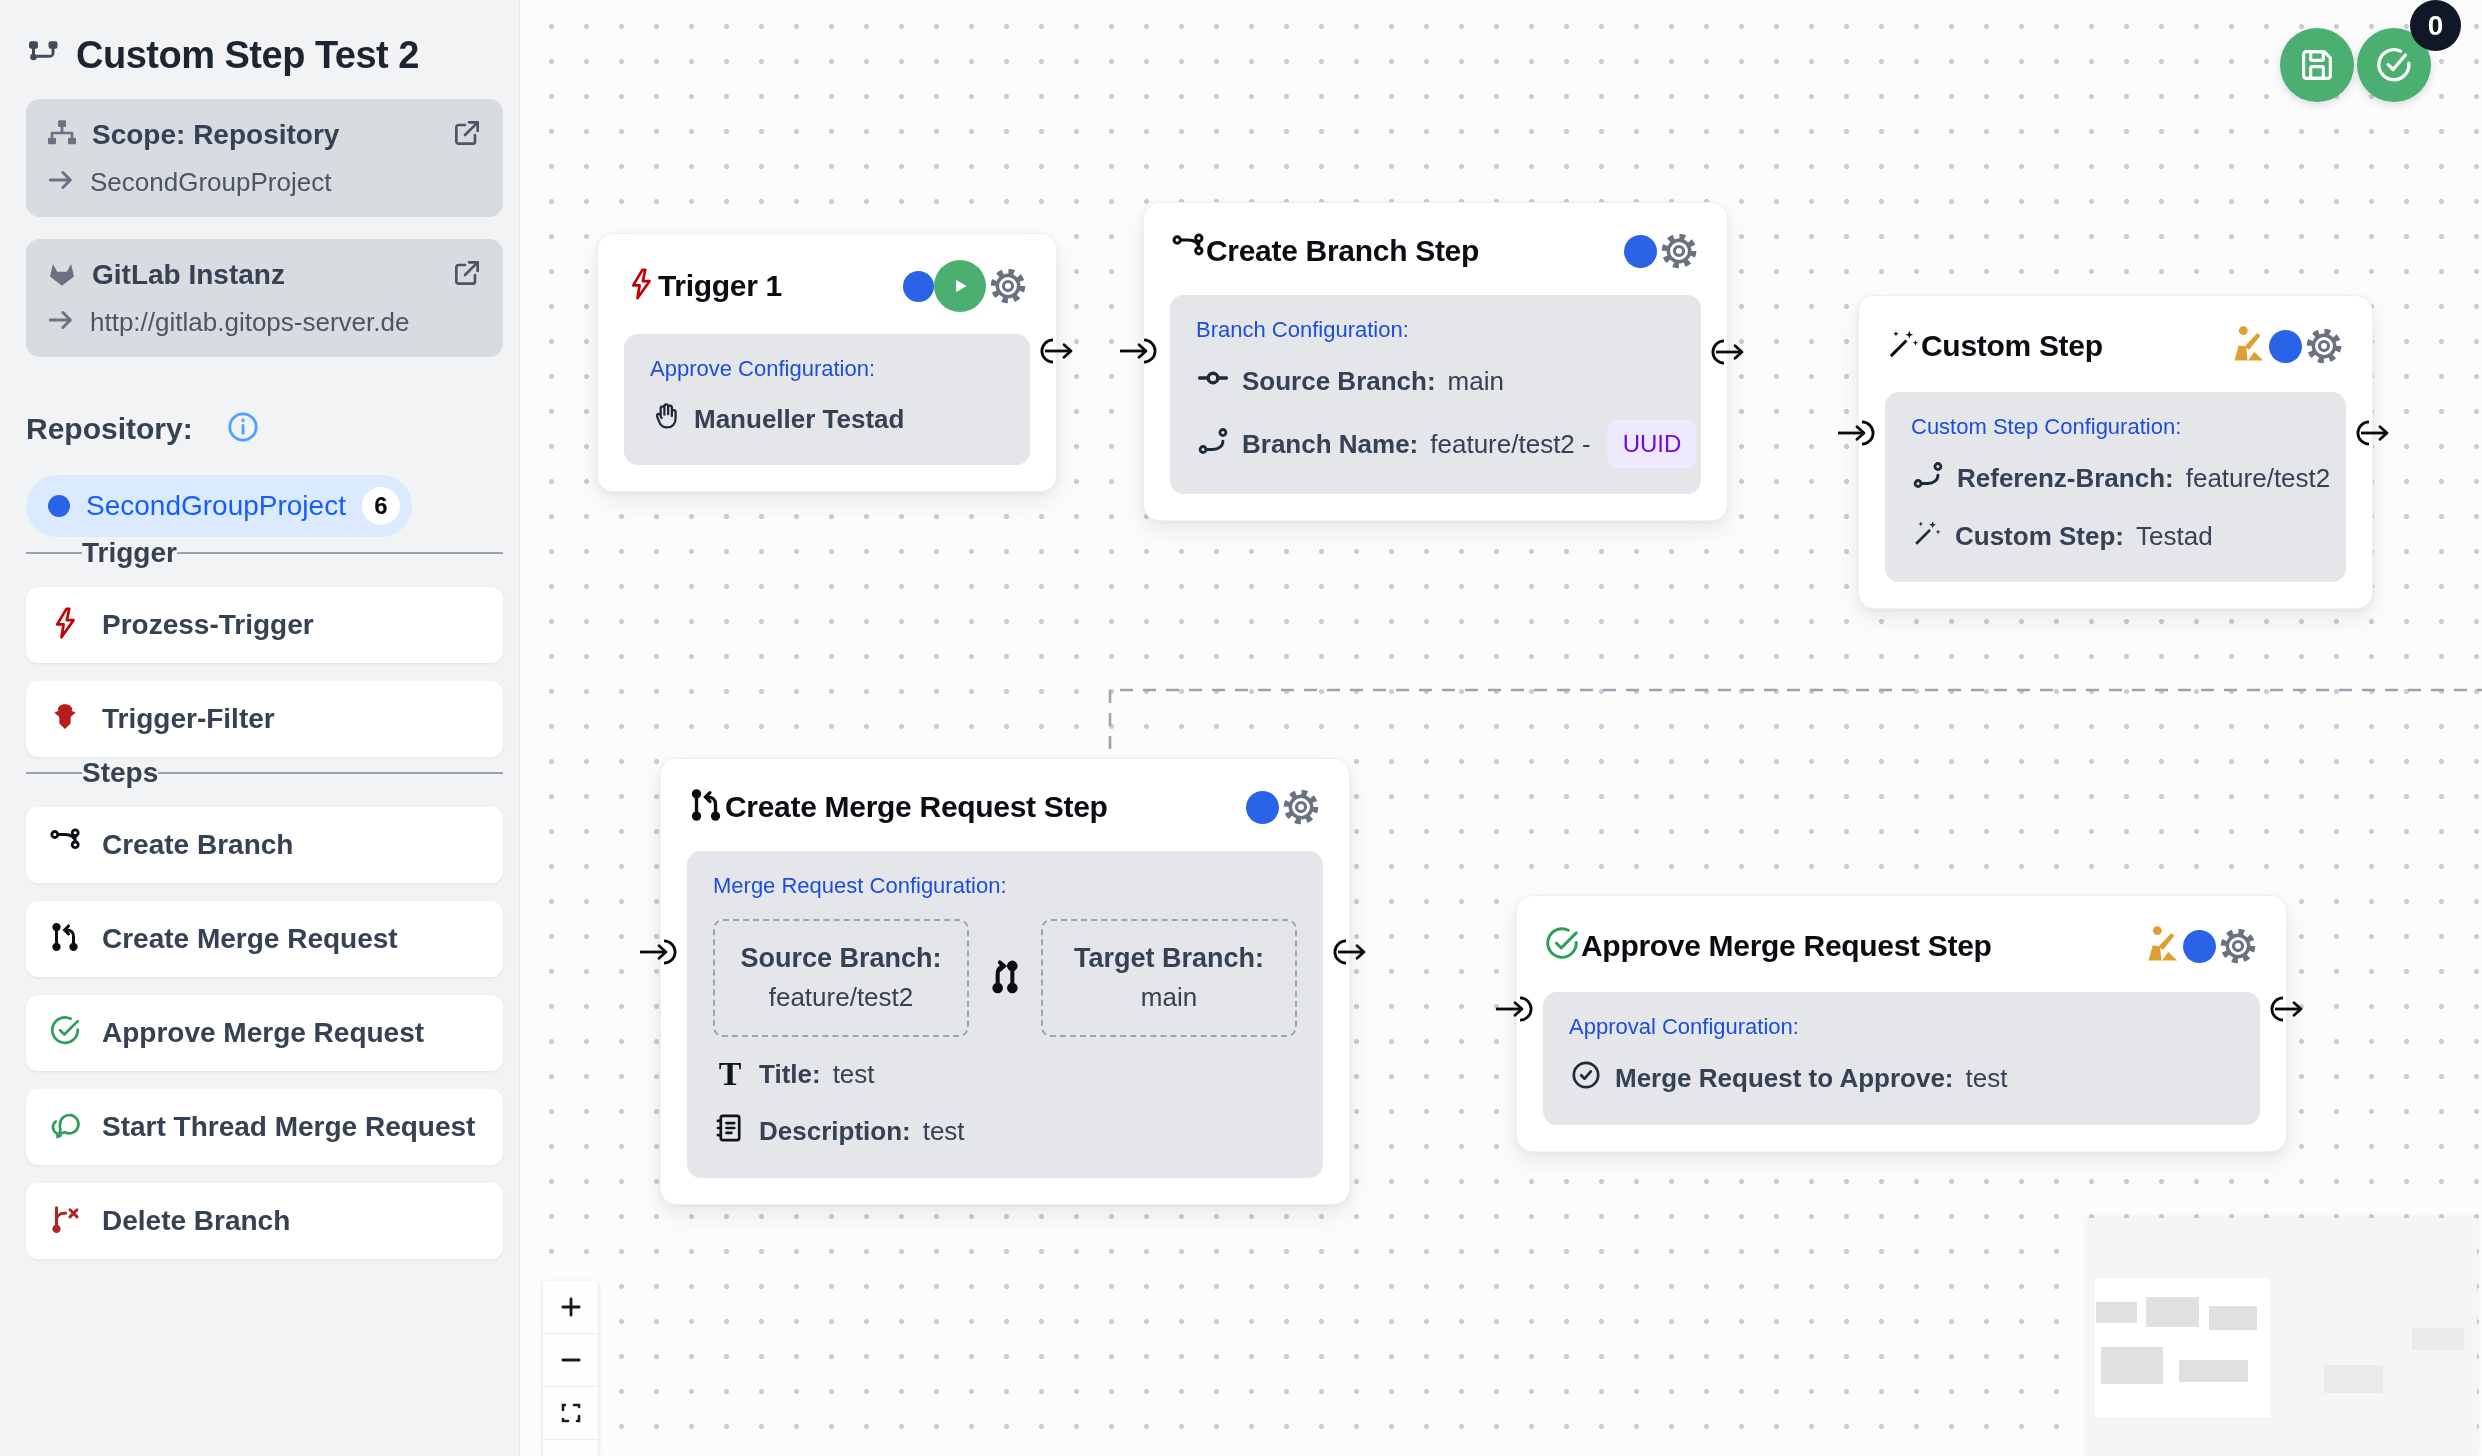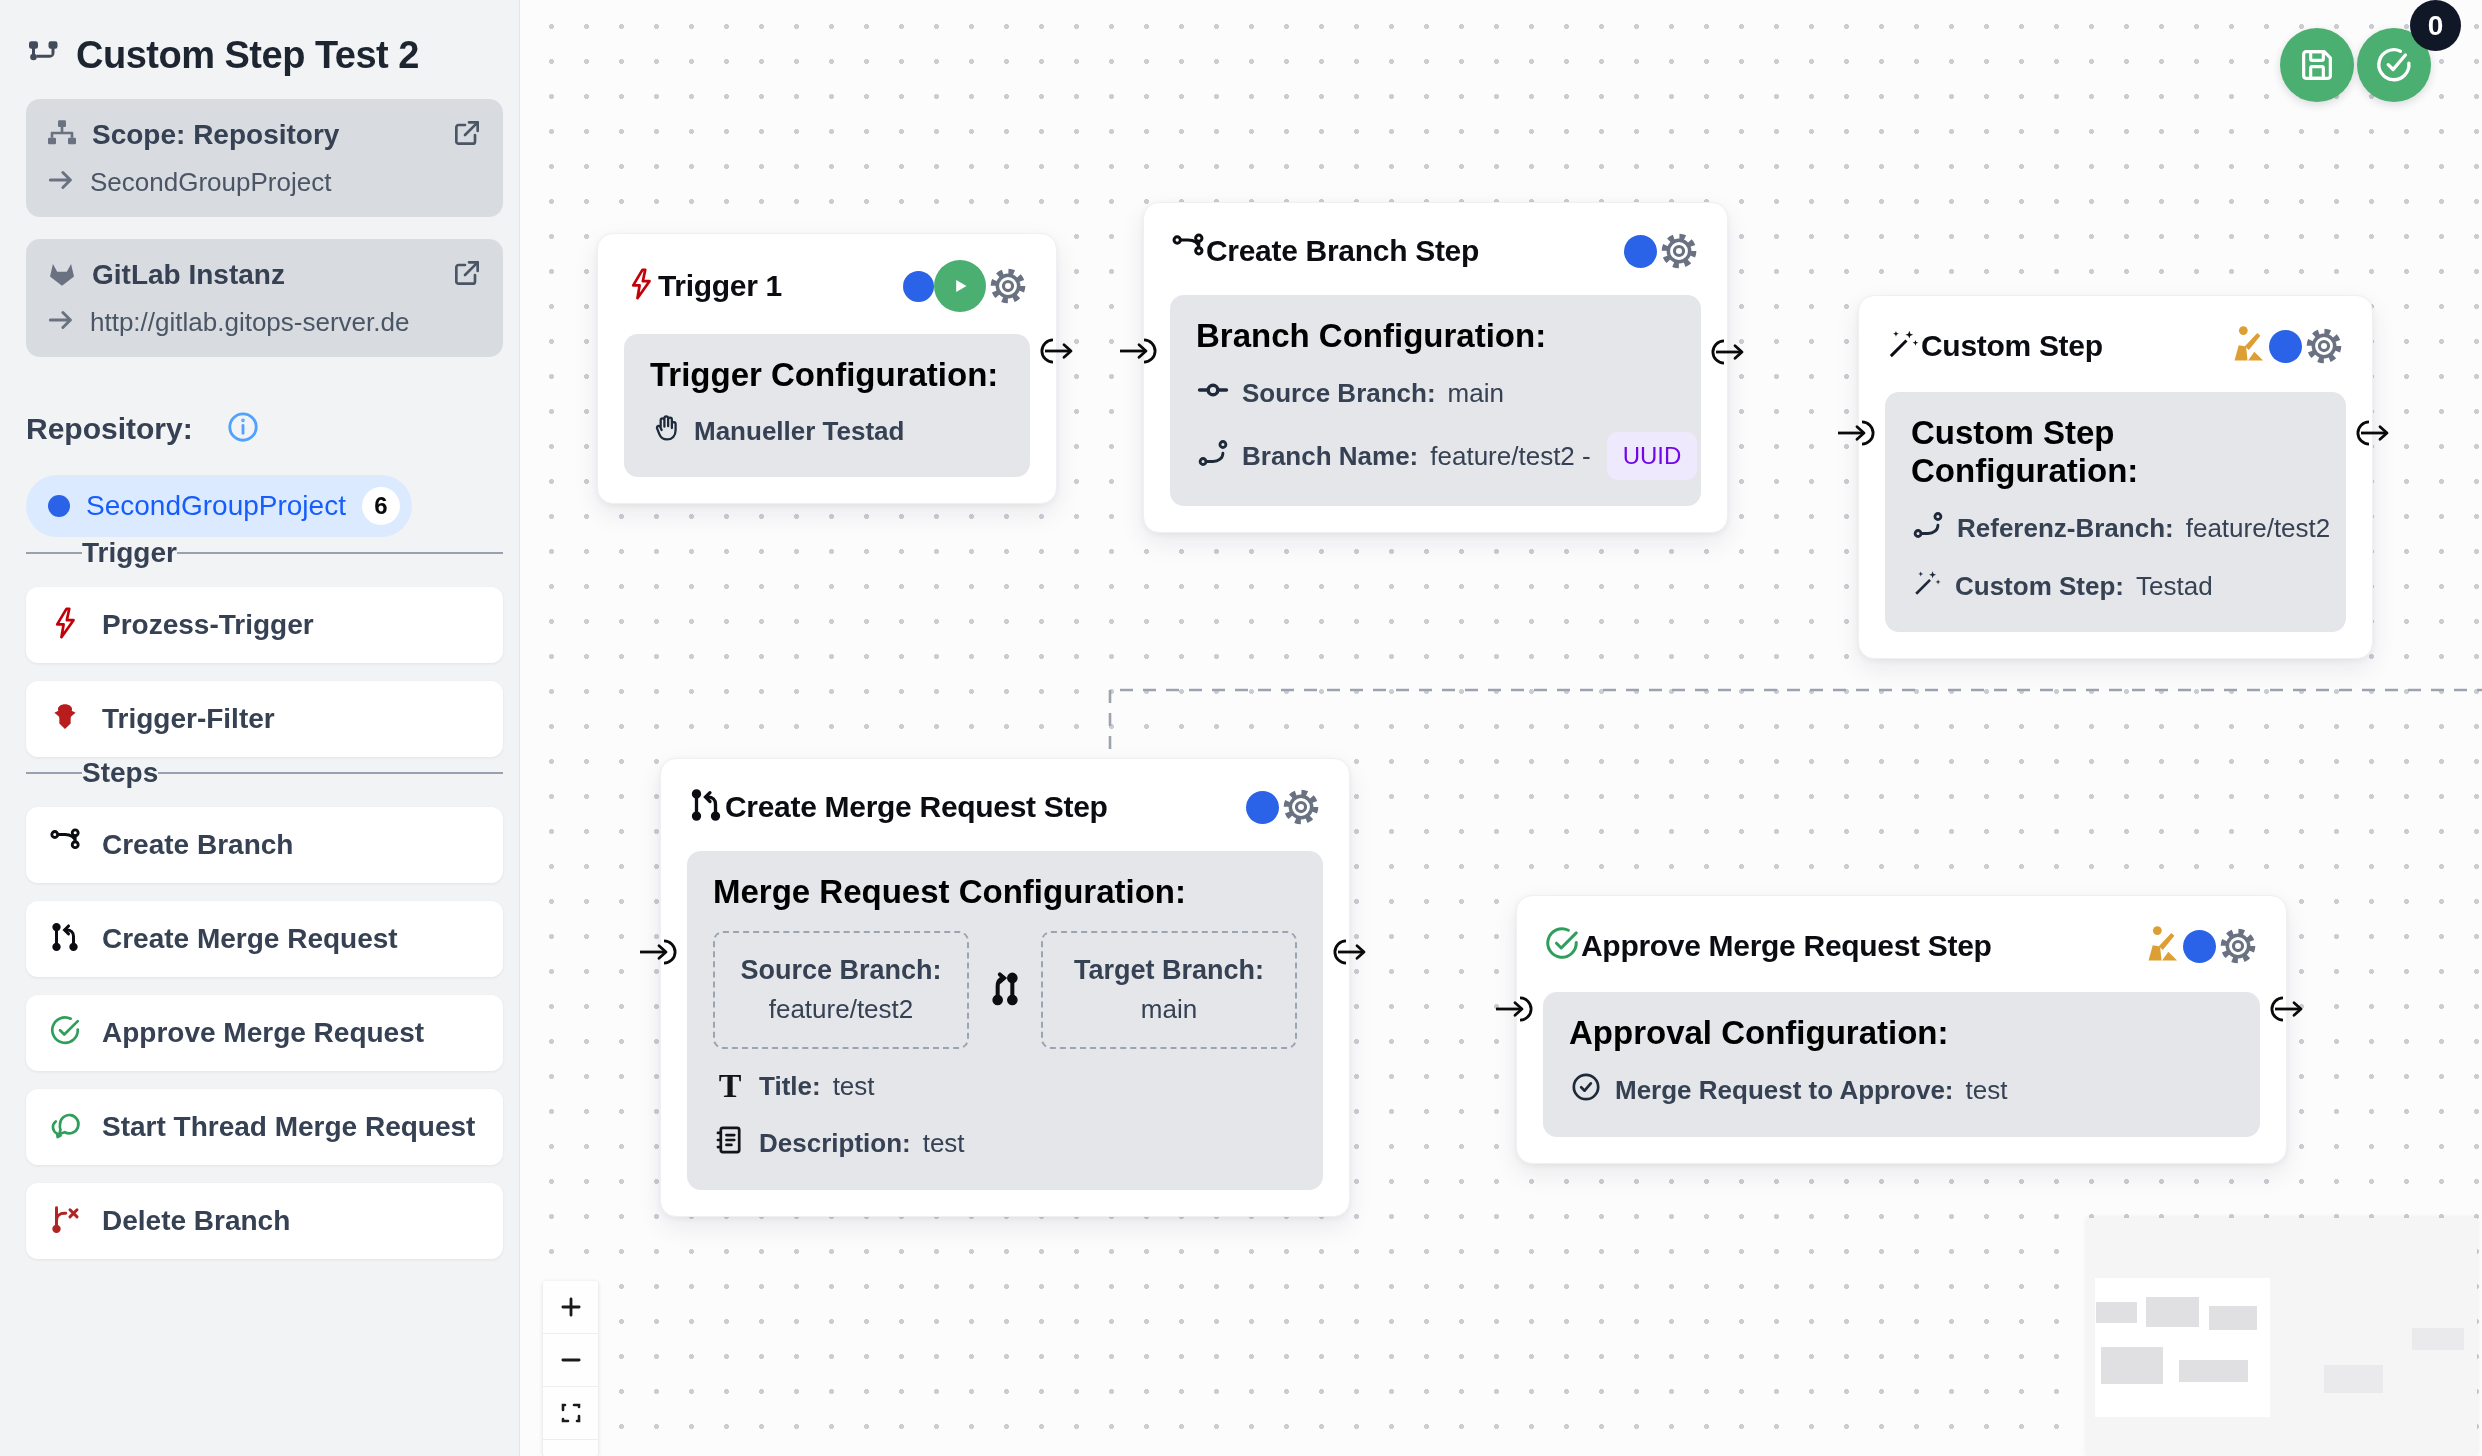--- a/index.html
+++ b/index.html
@@ -22,21 +22,21 @@
     box-shadow:0 10px 26px rgba(20,24,33,.08), 0 2px 6px rgba(20,24,33,.05);
     padding:26px 26px 26px 26px;
   }
   .node-head { display:flex; align-items:center; }
   .node-title { font-size:30px; font-weight:700; color:#0b0d12; letter-spacing:-.3px; white-space:nowrap; }
   .head-spacer { flex:1; }
   .status-dot { width:33px; height:33px; border-radius:50%; background:#2b63e8; flex:none; }
   .play-btn { width:52px; height:52px; border-radius:50%; background:#4caf72; display:flex; align-items:center; justify-content:center; flex:none; border:none; cursor:pointer; }
   .gear-btn { background:none; border:none; cursor:pointer; width:44px; height:44px; display:flex; align-items:center; justify-content:center; flex:none; }
   .panel { background:#e4e6ea; border-radius:14px; margin-top:22px; padding:22px 26px 26px 26px; }
-  .panel-title { font-size:33px; font-weight:700; color:#000000; }
+  .panel-title { font-size:22px; font-weight:400; color:#1d4ed8; }
   .prow { display:flex; align-items:center; gap:12px; margin-top:18px; font-size:26px; color:#364153; }
   .prow .lbl { font-weight:700; white-space:nowrap; }
   .prow .val { font-weight:400; white-space:nowrap; }
   .uuid-badge { background:#efe9fd; color:#7008e7; font-size:24px; font-weight:500; border-radius:10px; padding:10px 16px; margin-left:4px; }
   .mr-boxes { display:flex; align-items:center; gap:14px; margin-top:20px; }
   .mr-box { flex:1; border:2.5px dashed #9aa4b2; border-radius:10px; padding:22px 6px; text-align:center; }
   .mr-box .blabel { font-size:27px; font-weight:700; color:#364153; }
   .mr-box .bval { font-size:26px; color:#364153; margin-top:8px; }
   .serifT { font-family:"Liberation Serif",serif; font-size:34px; font-weight:700; color:#11141a; width:34px; text-align:center; }
 
@@ -116,21 +116,21 @@
       </button>
       <button class="gear-btn">
         <svg width="42" height="42" viewBox="0 0 24 24" fill="none" stroke="#6a7282">
             <circle cx="12" cy="12" r="8.2" stroke-width="3.4" stroke-dasharray="3.2 3.24"></circle>
             <circle cx="12" cy="12" r="6.1" stroke-width="2"></circle>
             <circle cx="12" cy="12" r="2.6" stroke-width="1.8"></circle>
           </svg>
       </button>
     </div>
     <div class="panel">
-      <div class="panel-title">Trigger Configuration:</div>
+      <div class="panel-title">Approve Configuration:</div>
       <div class="prow">
         <span>
           <svg width="32" height="32" viewBox="0 0 24 24" fill="none" stroke="#1e2939" stroke-width="1.7" stroke-linecap="round" stroke-linejoin="round">
               <path d="M8 12V6.2a1.4 1.4 0 0 1 2.8 0V11M10.8 10.6V4.6a1.4 1.4 0 0 1 2.8 0v6M13.6 10.6V5.6a1.4 1.4 0 0 1 2.8 0V12M16.4 12V9a1.4 1.4 0 0 1 2.8 0v4.6c0 4.2-2.6 7-6.4 7-3.1 0-4.9-1.6-5.8-4l-1.7-4.3a1.3 1.3 0 0 1 2.4-1l1 2.2"></path>
             </svg>
         </span>
         <span class="lbl">Manueller Testad</span>
       </div>
     </div>
   </section>

